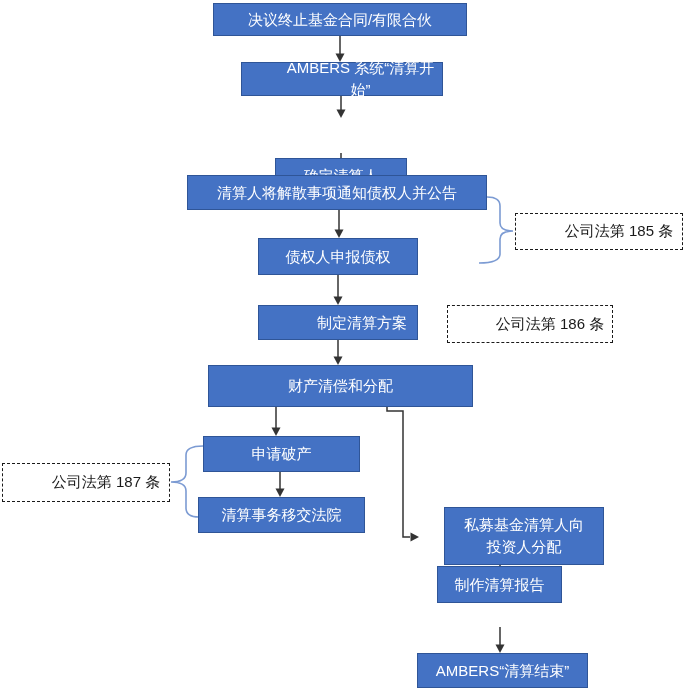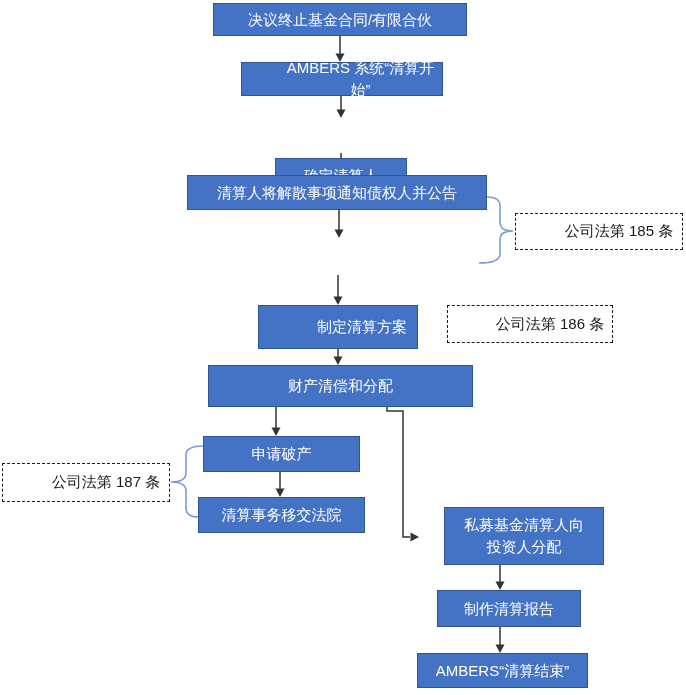--- a/index.html
+++ b/index.html
@@ -115,26 +115,27 @@
     </g>
 
     <path class="brace" d="M487,197 Q500,197 500,206 L500,223 Q500,231 513,231 Q500,231 500,239 L500,254 Q500,263 479,263"></path>
     <path class="brace" d="M203,446 Q186,446 186,455 L186,473 Q186,482 171,482 Q186,482 186,491 L186,508 Q186,517 199,517"></path>
   </svg>
 
   <div class="node" style="left:213px; top:3px;   width:254px; height:33px;">决议终止基金合同/有限合伙</div>
   <div class="node" style="left:241px; top:62px;  width:202px; height:34px;padding-left:37px;">AMBERS 系统“清算开始”</div>
   <div class="node" style="left:275px; top:118px; width:132px; height:35px;margin-top:40px;">确定清算人</div>
   <div class="node" style="left:187px; top:175px; width:300px; height:35px;">清算人将解散事项通知债权人并公告</div>
-  <div class="node" style="left:258px; top:305px; width:160px; height:44px;padding-left:48px;">制定清算方案</div>
+  <div class="node" style="left:258px; top:238px; width:160px; height:37px;">债权人申报债权</div>
+  <div class="node" style="left:258px; top:305px; width:160px; height:35px;padding-left:48px;">制定清算方案</div>
   <div class="node" style="left:208px; top:365px; width:265px; height:42px;">财产清偿和分配</div>
   <div class="node" style="left:203px; top:436px; width:157px; height:36px;">申请破产</div>
   <div class="node" style="left:198px; top:497px; width:167px; height:36px;">清算事务移交法院</div>
   <div class="node" style="left:420px; top:507px; width:160px; height:58px;margin-left:24px;">私募基金清算人向
 投资人分配</div>
-  <div class="node" style="left:437px; top:590px; width:144px; height:37px;">制作清算报告</div>
+  <div class="node" style="left:437px; top:566px; width:125px; height:37px;">制作清算报告</div>
   <div class="node" style="left:417px; top:653px; width:171px; height:35px;">AMBERS“清算结束”</div>
 
   <div class="note" style="left:515px; top:213px; width:168px; height:37px;">公司法第 185 条</div>
   <div class="note" style="left:447px; top:305px; width:166px; height:38px;">公司法第 186 条</div>
   <div class="note" style="left:2px;   top:463px; width:168px; height:39px;">公司法第 187 条</div>
 
 </div>
 
 </body></html>

